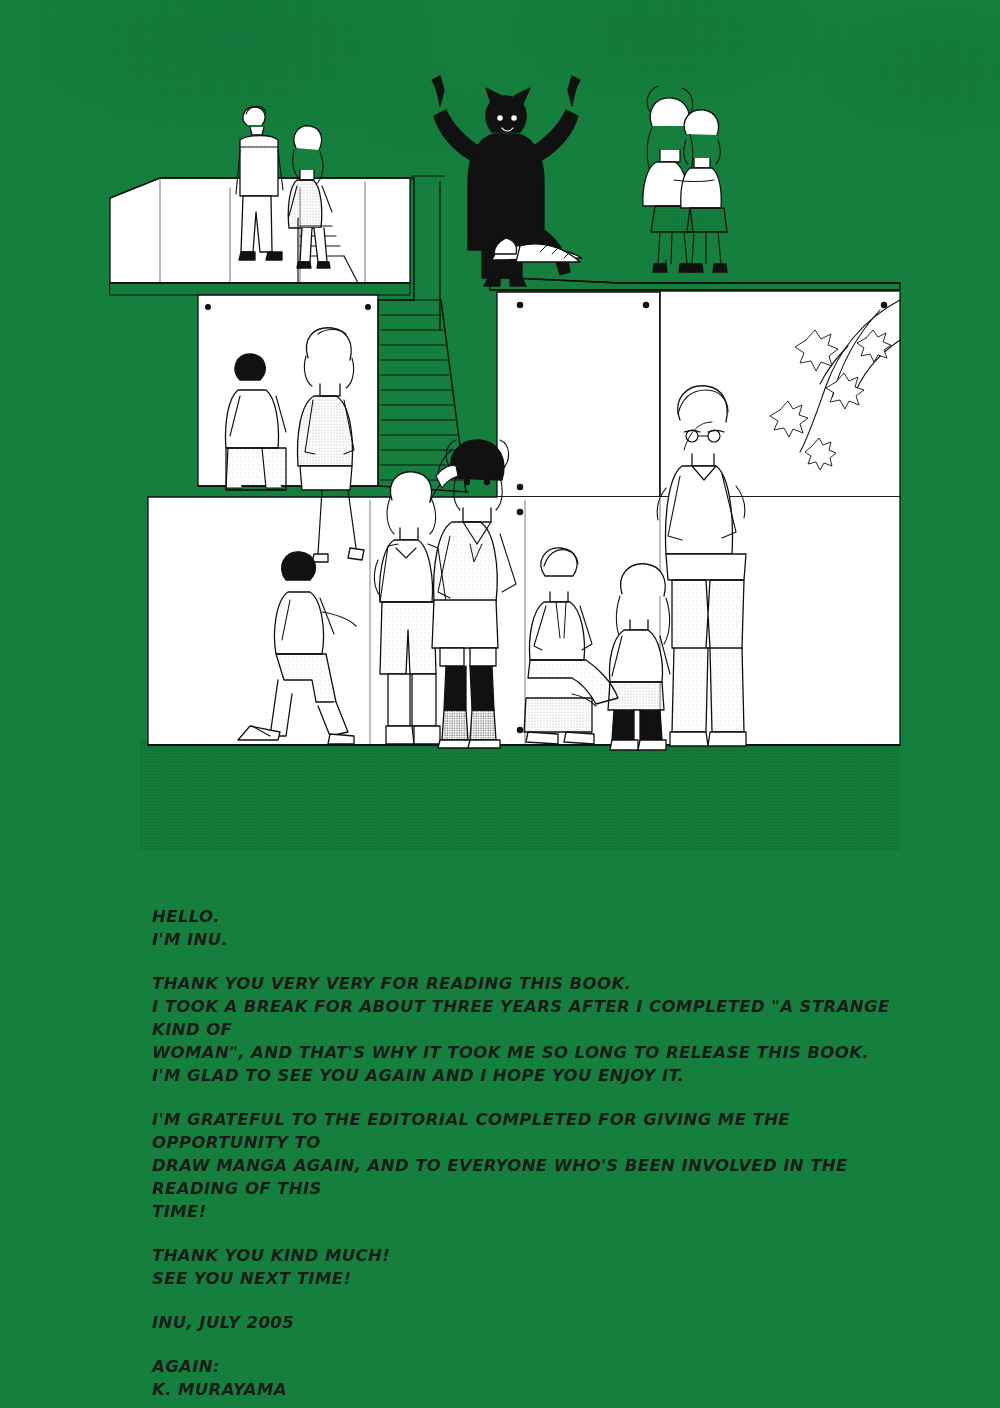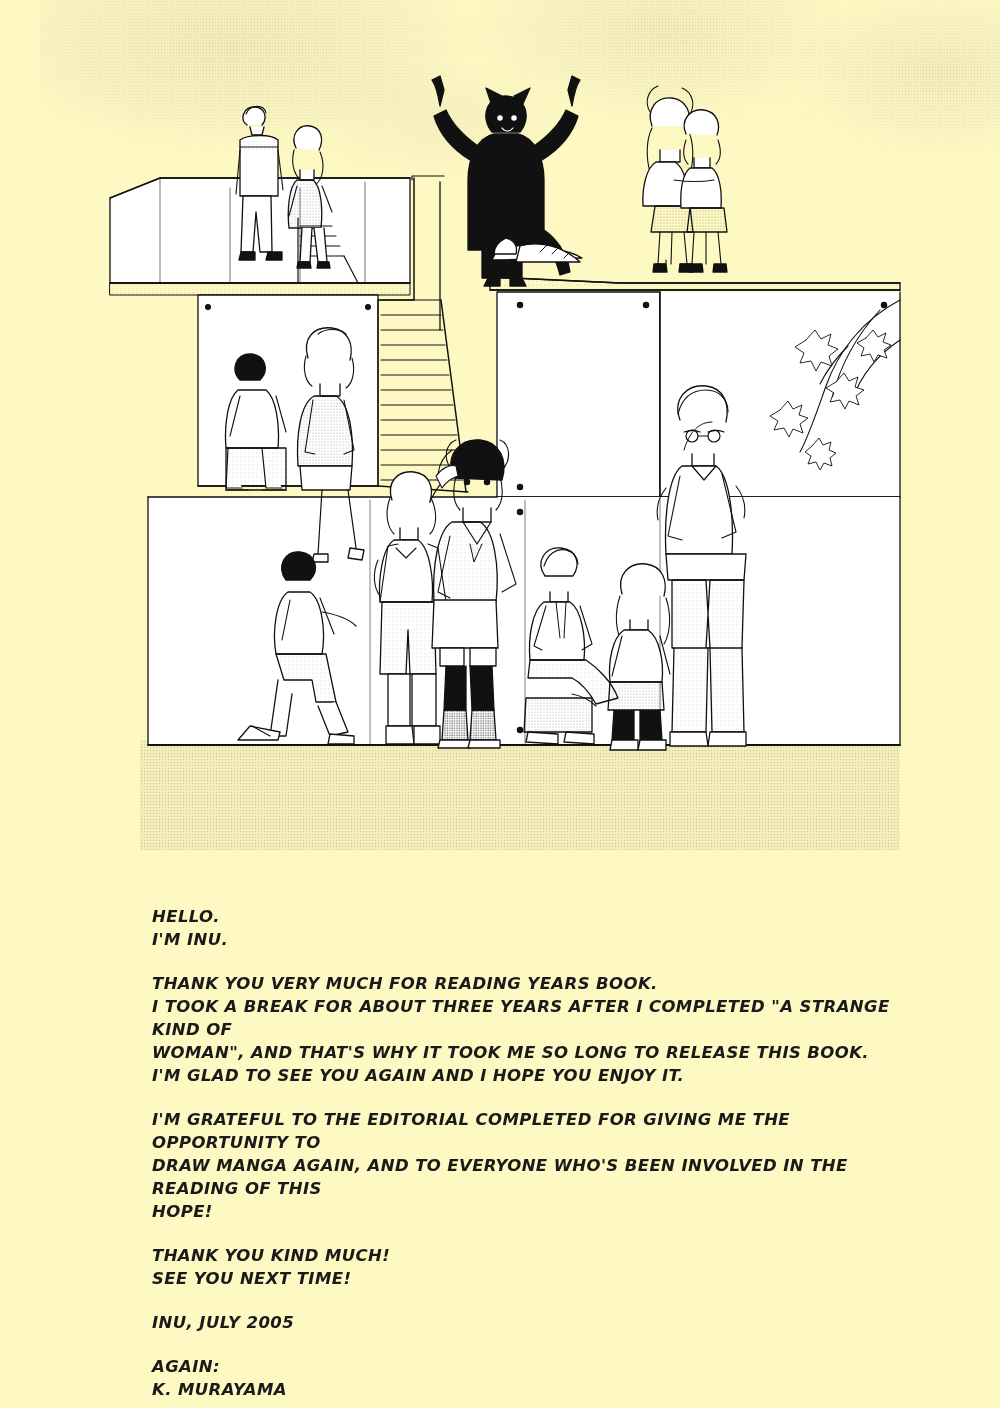--- a/index.html
+++ b/index.html
@@ -11,21 +11,21 @@
     width: 1000px;
     height: 1408px;
     position: relative;
     font-family: "DejaVu Sans", sans-serif;
     overflow: hidden;
   }
 
   .page {
     position: absolute;
     inset: 0;
-    background: #fef9c3;
+    background: #15803d;
   }
 
   
   .illustration {
     position: absolute;
     left: 0;
     top: 0;
     width: 1000px;
     height: 880px;
     overflow: hidden;
@@ -396,30 +396,30 @@
   </div>
 
   <div class="afterword">
 
     <div class="para">
       <div class="line">HELLO.</div>
       <div class="line">I'M INU.</div>
     </div>
 
     <div class="para">
-      <div class="line">THANK YOU VERY MUCH FOR READING YEARS BOOK.</div>
+      <div class="line">THANK YOU VERY VERY FOR READING THIS BOOK.</div>
       <div class="line">I TOOK A BREAK FOR ABOUT THREE YEARS AFTER I COMPLETED "A STRANGE KIND OF</div>
       <div class="line">WOMAN", AND THAT'S WHY IT TOOK ME SO LONG TO RELEASE THIS BOOK.</div>
       <div class="line">I'M GLAD TO SEE YOU AGAIN AND I HOPE YOU ENJOY IT.</div>
     </div>
 
     <div class="para">
       <div class="line">I'M GRATEFUL TO THE EDITORIAL COMPLETED FOR GIVING ME THE OPPORTUNITY TO</div>
       <div class="line">DRAW MANGA AGAIN, AND TO EVERYONE WHO'S BEEN INVOLVED IN THE READING OF THIS</div>
-      <div class="line">HOPE!</div>
+      <div class="line">TIME!</div>
     </div>
 
     <div class="para">
       <div class="line">THANK YOU KIND MUCH!</div>
       <div class="line">SEE YOU NEXT TIME!</div>
     </div>
 
     <div class="para">
       <div class="line">INU, JULY 2005</div>
     </div>

